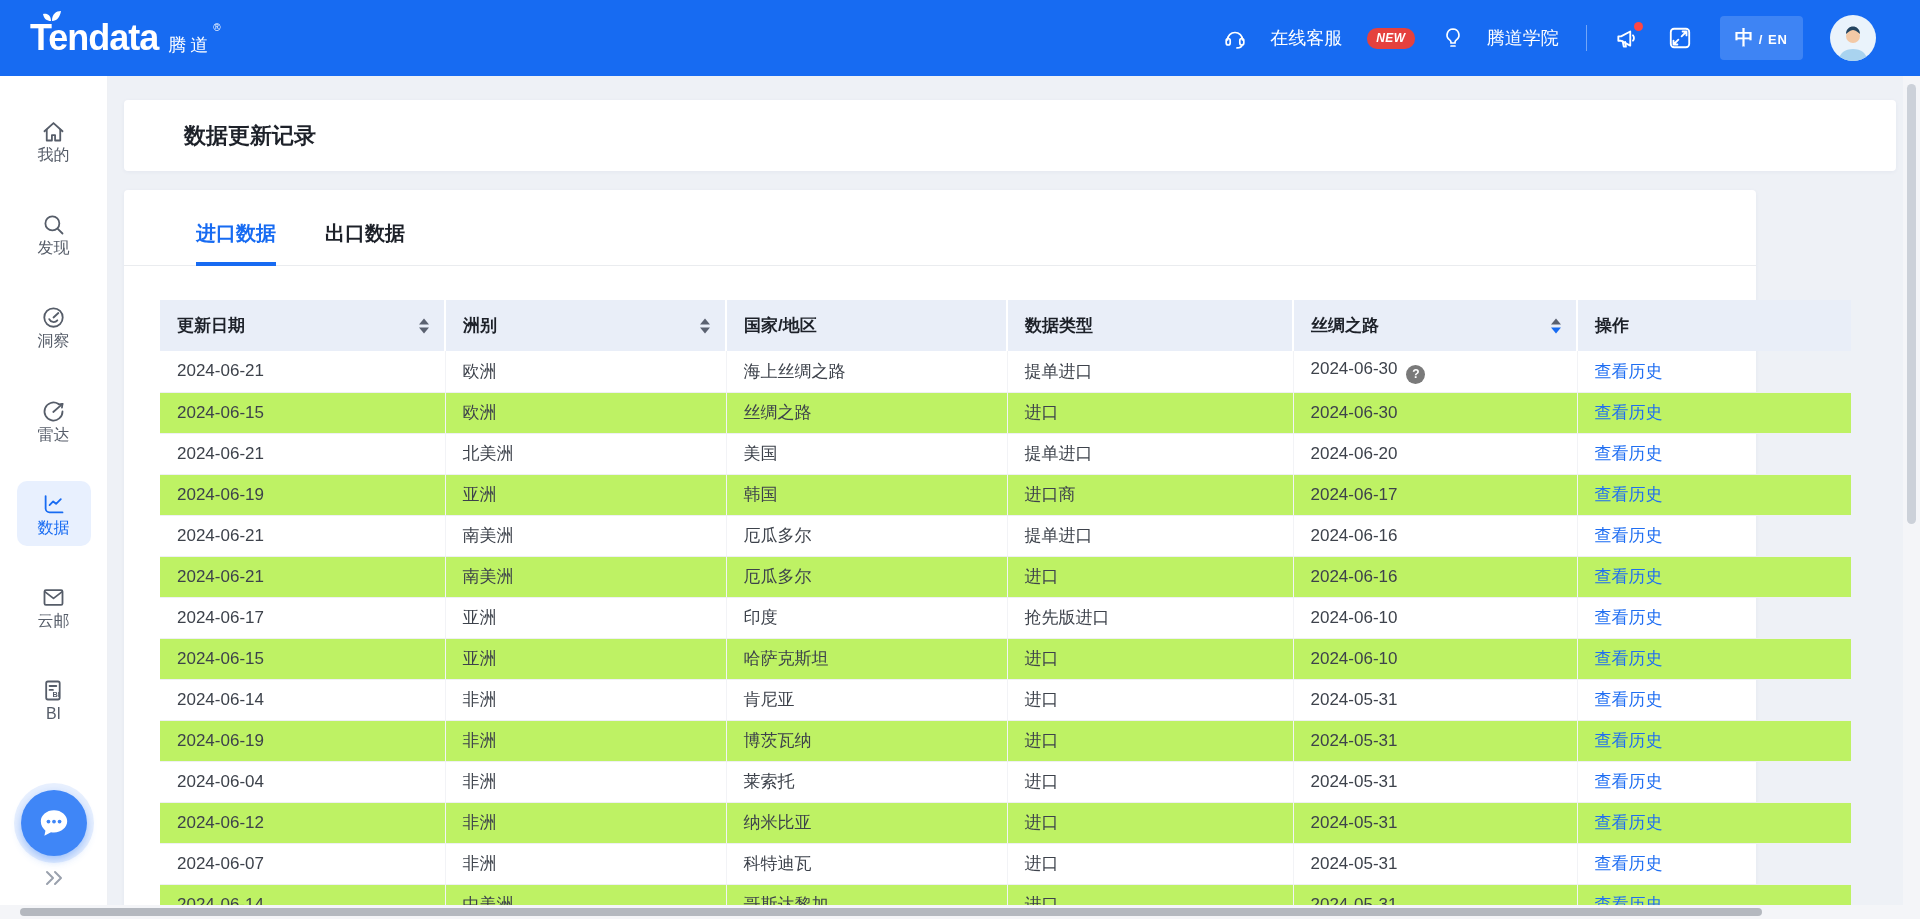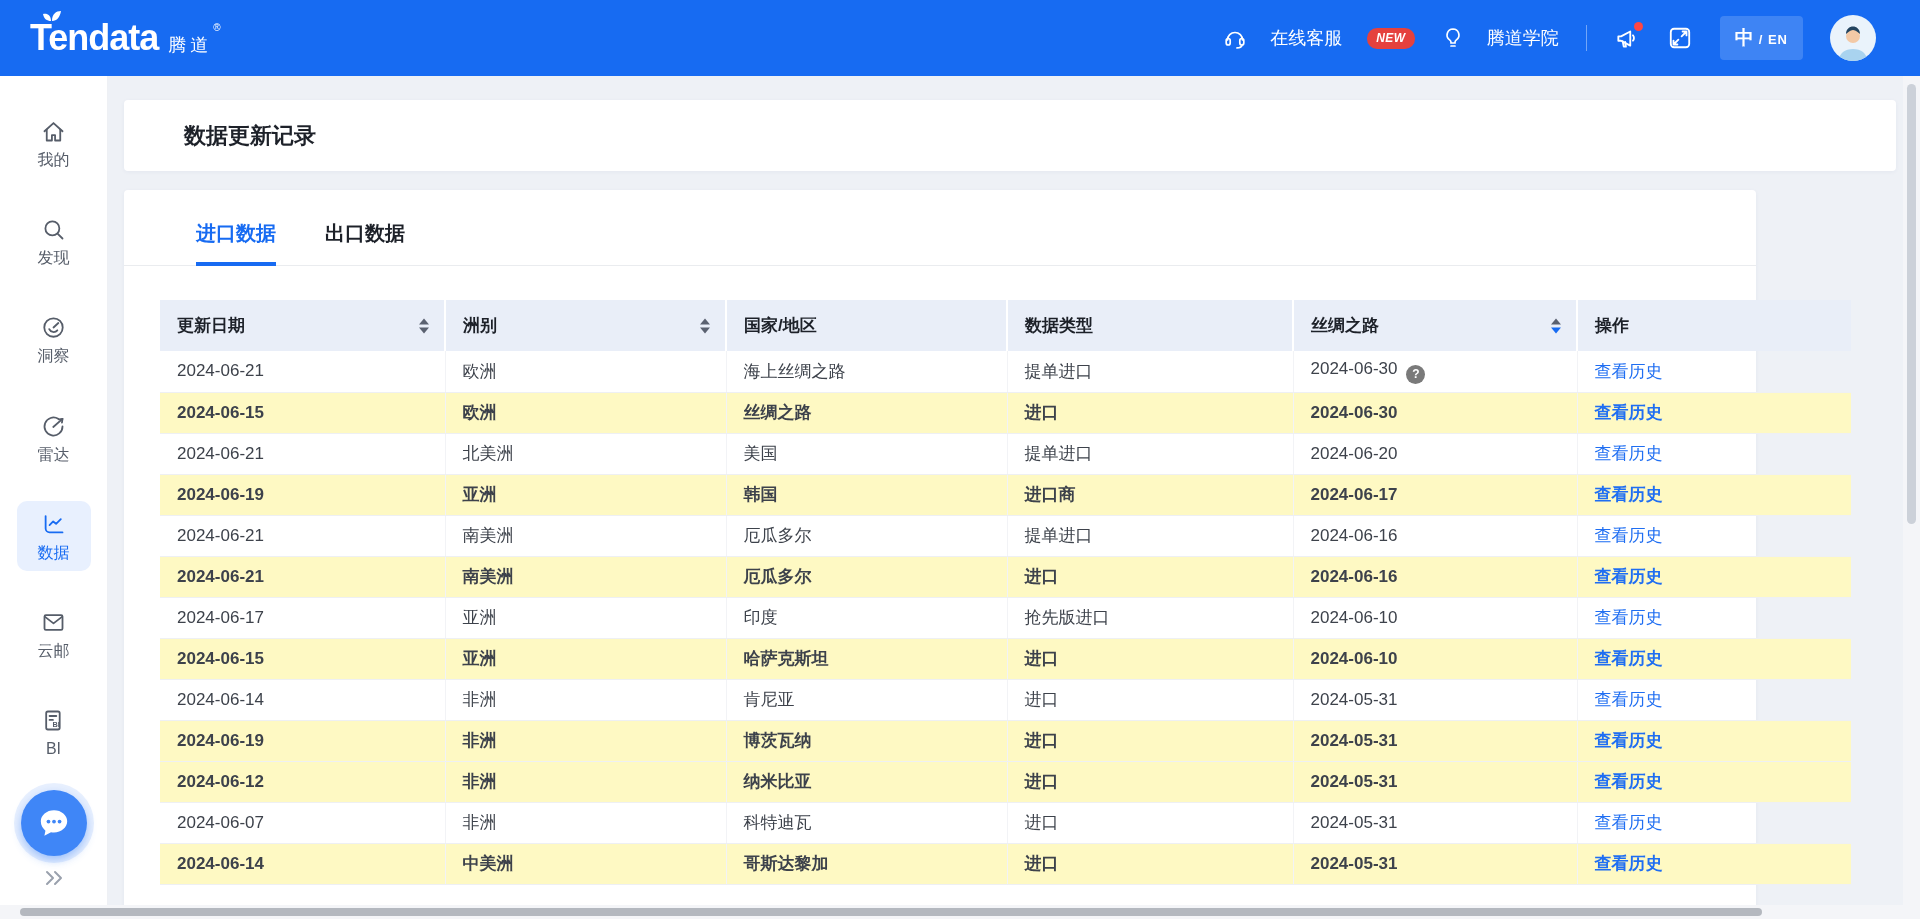--- a/index.html
+++ b/index.html
@@ -41,21 +41,21 @@
     cursor:pointer; flex:none; display:flex; align-items:flex-end; justify-content:center;
   }
 
   
   .sidebar {
     position:absolute; left:0; top:76px; width:107px; height:843px; background:#fff;
     box-shadow:1px 0 0 #eef0f4; z-index:20; display:flex; flex-direction:column; align-items:center;
   }
   .side-item {
     width:74px; padding:10px 0 9px; margin-top:28px; border-radius:10px;
-    display:flex; flex-direction:column; align-items:center; gap:5px; cursor:pointer;
+    display:flex; flex-direction:column; align-items:center; cursor:pointer;
     color:#565d69;
   }
   .side-item:first-child { margin-top:32px; }
   .side-item .side-label { font-size:16px; line-height:1.2; }
   .side-item.active { background:#e8f0fe; color:#176bf2; }
   .chat-fab {
     position:absolute; left:50%; transform:translateX(-50%); top:714px;
     width:66px; height:66px; border-radius:50%; cursor:pointer;
     background:#3f86f7; box-shadow:0 0 0 7px rgba(63,134,247,.12), 0 4px 10px rgba(63,134,247,.45);
     display:flex; align-items:center; justify-content:center;
@@ -89,21 +89,21 @@
     background:#e9eef8; height:51px; text-align:left; padding:0 34px 0 17px;
     font-size:17px; font-weight:700; color:#1d2129; border-right:2px solid #fff;
     position:relative; white-space:nowrap;
   }
   th:last-child { border-right:none; }
   td {
     height:41px; padding:0 8px 0 17px; font-size:17px; color:#3d424b;
     border-bottom:1px solid #eef0f3; border-right:1px solid #f2f3f6; white-space:nowrap;
   }
   td:last-child { border-right:none; }
-  tr.striped td { background:#fef9c3;font-weight:bold; }
+  tr.striped td { background:#bef264; }
   .sorter { position:absolute; right:15px; top:50%; transform:translateY(-50%);
     display:flex; flex-direction:column; gap:3px; cursor:pointer; }
   .caret { width:0; height:0; border-left:5px solid transparent; border-right:5px solid transparent; }
   .caret.up { border-bottom:6px solid #5a6170; }
   .caret.down { border-top:6px solid #5a6170; }
   .caret.down.active { border-top-color:#176bf2; }
   .link { color:#1f6ef2; cursor:pointer; }
   .help-badge {
     display:inline-flex; align-items:center; justify-content:center;
     width:19px; height:19px; border-radius:50%; background:#7a7a7a; color:#fff;
@@ -373,20 +373,28 @@
             <td><span class="link">查看历史</span></td>
           </tr>
           <tr class="striped">
             <td>2024-06-19</td>
             <td>非洲</td>
             <td>博茨瓦纳</td>
             <td>进口</td>
             <td>2024-05-31</td>
             <td><span class="link">查看历史</span></td>
           </tr>
+          <tr>
+            <td>2024-06-04</td>
+            <td>非洲</td>
+            <td>莱索托</td>
+            <td>进口</td>
+            <td>2024-05-31</td>
+            <td><span class="link">查看历史</span></td>
+          </tr>
           <tr class="striped">
             <td>2024-06-12</td>
             <td>非洲</td>
             <td>纳米比亚</td>
             <td>进口</td>
             <td>2024-05-31</td>
             <td><span class="link">查看历史</span></td>
           </tr>
           <tr>
             <td>2024-06-07</td>

